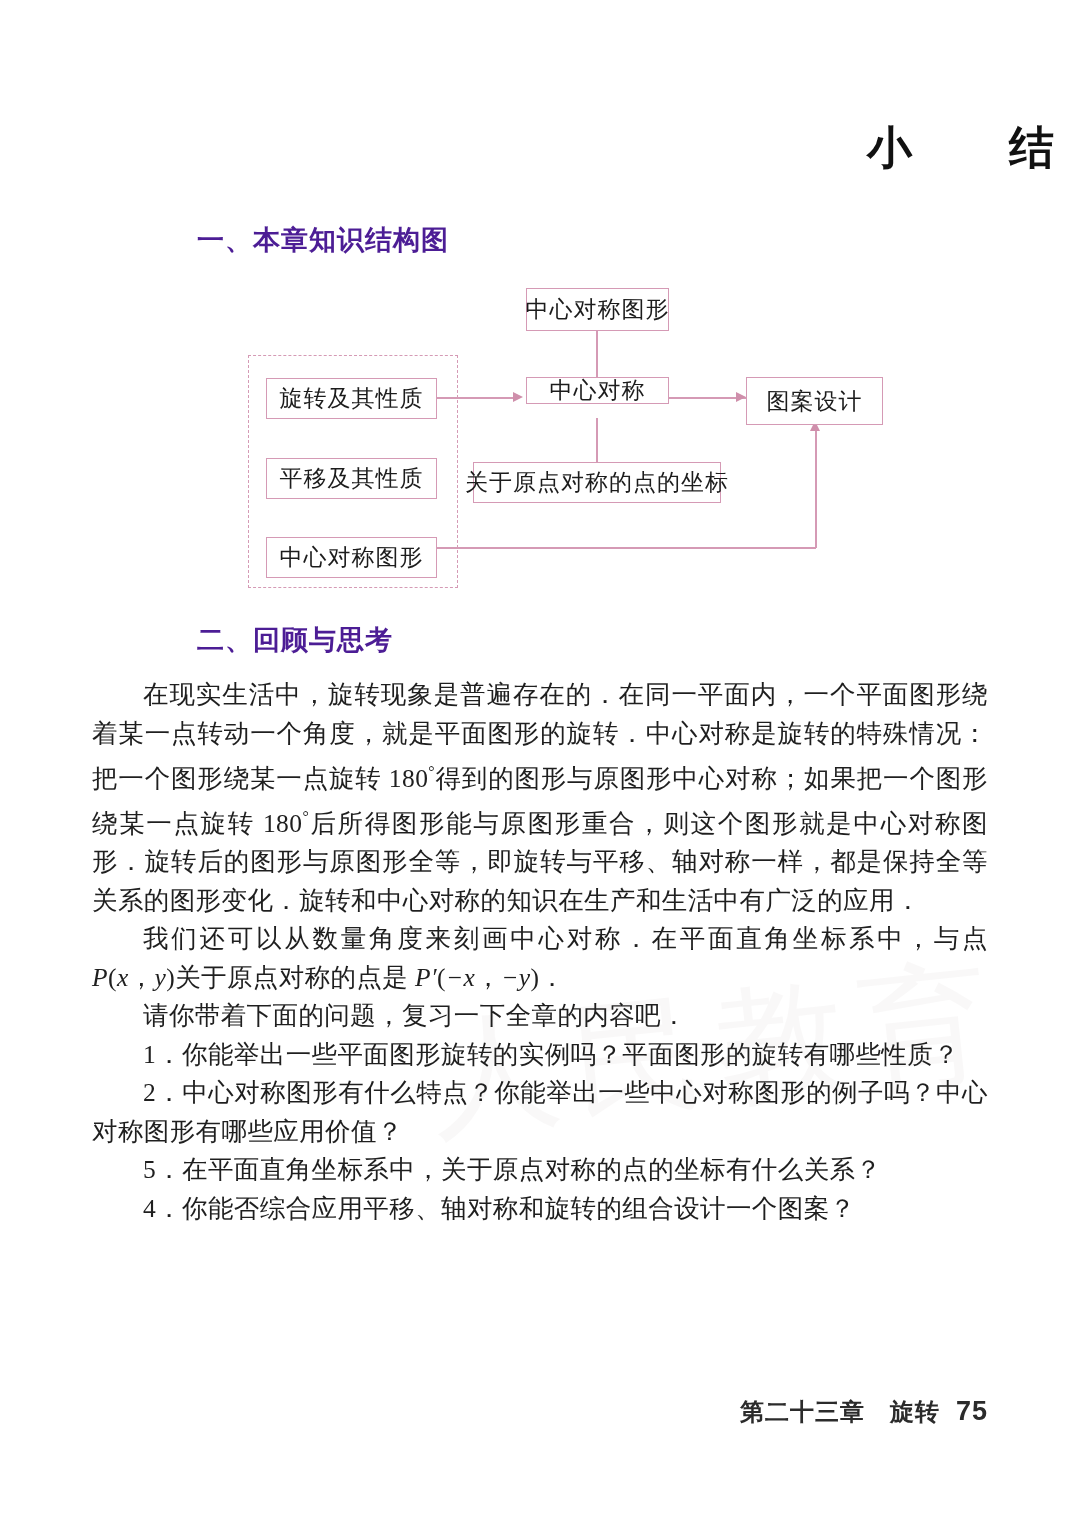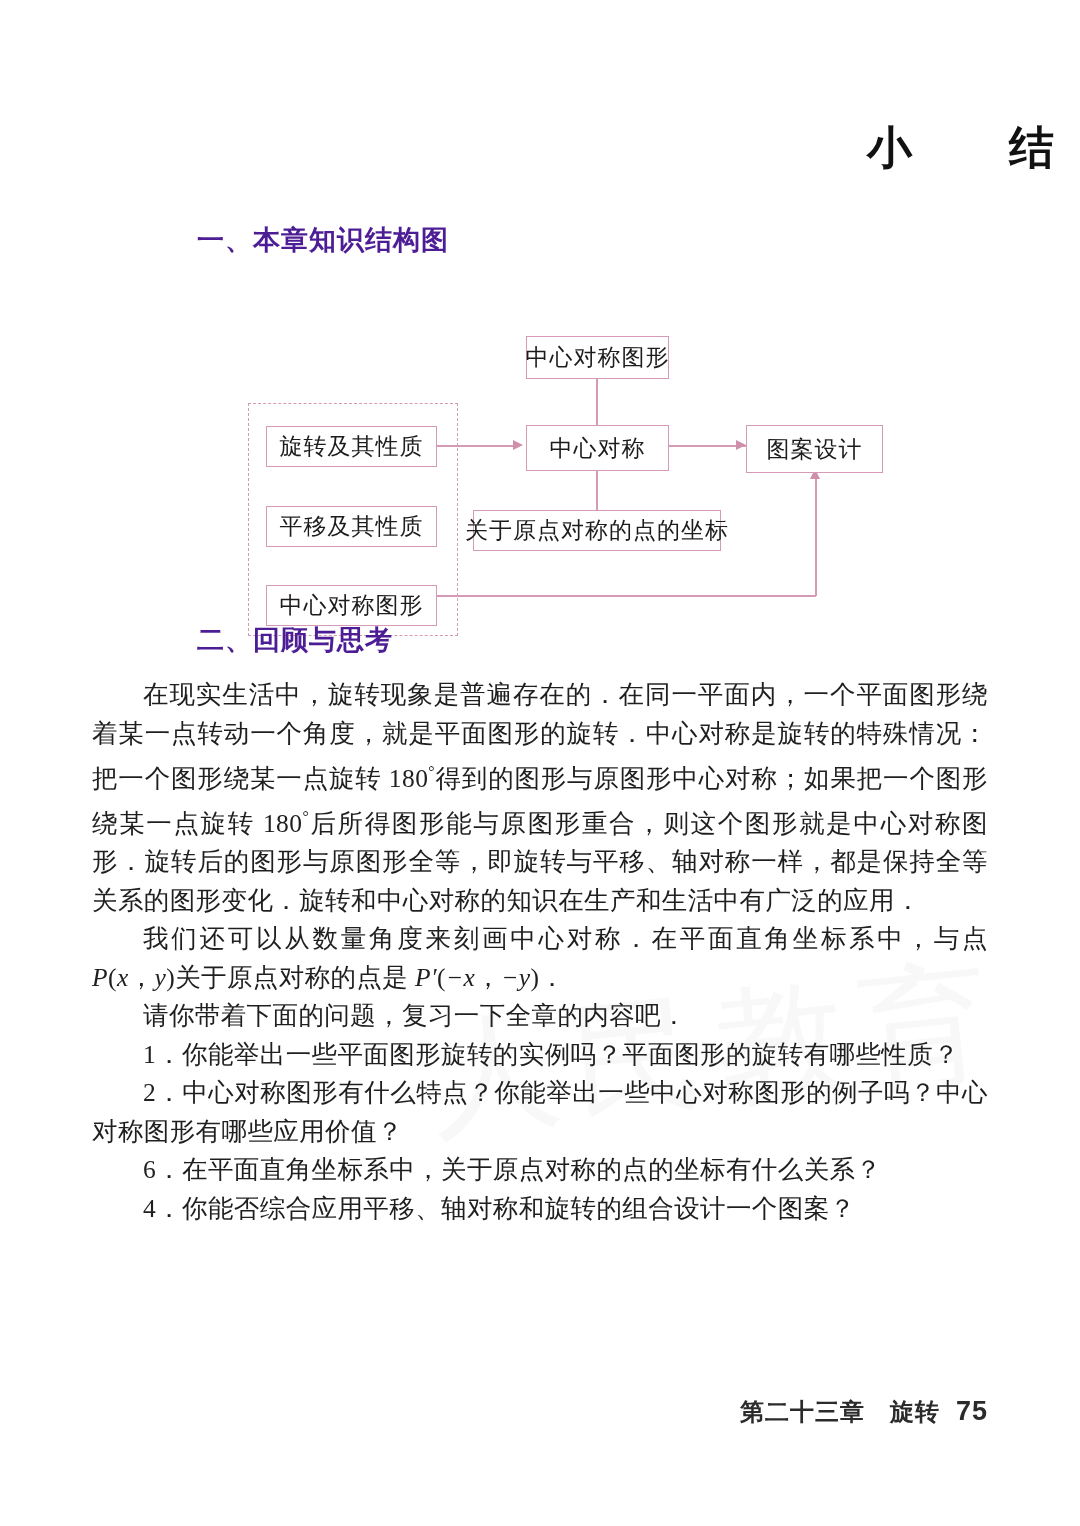--- a/index.html
+++ b/index.html
@@ -62,21 +62,20 @@
   #sec2 { top: 622px; }
 
   
   .flow {
     position: absolute;
     left: 0;
     top: 0;
     width: 1080px;
     height: 620px;
     pointer-events: none;
-    margin-top: 48px;
   }
   .fbox {
     position: absolute;
     box-sizing: border-box;
     border: 1.6px solid #d59ab5;
     background: #ffffff;
     display: flex;
     align-items: center;
     justify-content: center;
     font-family: "Liberation Serif", "DejaVu Serif", serif;
@@ -184,21 +183,21 @@
   <div class="arrow-u" style="left:810px; top:421px;"></div>
 
   <div class="fbox" style="left:526px; top:288px; width:143px; height:43px;">
     <span>中心对称图形</span>
   </div>
 
   <div class="fbox" style="left:266px; top:378px; width:171px; height:41px;">
     <span>旋转及其性质</span>
   </div>
 
-  <div class="fbox" style="left:526px; top:377px; width:143px; height:46px;">
+  <div class="fbox" style="left:526px; top:377px; width:143px; height:27px;">
     <span>中心对称</span>
   </div>
 
   <div class="fbox" style="left:746px; top:377px; width:137px; height:48px;">
     <span>图案设计</span>
   </div>
 
   <div class="fbox" style="left:266px; top:458px; width:171px; height:41px;">
     <span>平移及其性质</span>
   </div>
@@ -217,19 +216,19 @@
 <div class="body-text" style="top:676px;">
 
   <p class="para"><span>在现实生活中，旋转现象是普遍存在的．在同一平面内，一个平面图形绕着某一点转动一个角度，就是平面图形的旋转．中心对称是旋转的特殊情况：把一个图形绕某一点旋转 180</span><sup class="deg">°</sup><span>得到的图形与原图形中心对称；如果把一个图形绕某一点旋转 180</span><sup class="deg">°</sup><span>后所得图形能与原图形重合，则这个图形就是中心对称图形．旋转后的图形与原图形全等，即旋转与平移、轴对称一样，都是保持全等关系的图形变化．旋转和中心对称的知识在生产和生活中有广泛的应用．</span></p>
 
   <p class="para"><span>我们还可以从数量角度来刻画中心对称．在平面直角坐标系中，与点 </span><span class="mathv">P</span><span class="mathupr">(</span><span class="mathv">x</span><span class="mathupr">，</span><span class="mathv">y</span><span class="mathupr">)</span><span>关于原点对称的点是 </span><span class="mathv">P′</span><span class="mathupr">(</span><span class="mathv">−x</span><span class="mathupr">，</span><span class="mathv">−y</span><span class="mathupr">)</span><span>．</span></p>
 
   <p class="para">请你带着下面的问题，复习一下全章的内容吧．</p>
 
   <p class="qitem">1．你能举出一些平面图形旋转的实例吗？平面图形的旋转有哪些性质？</p>
   <p class="qitem">2．中心对称图形有什么特点？你能举出一些中心对称图形的例子吗？中心对称图形有哪些应用价值？</p>
-  <p class="qitem">6．在平面直角坐标系中，关于原点对称的点的坐标有什么关系？</p>
+  <p class="qitem">5．在平面直角坐标系中，关于原点对称的点的坐标有什么关系？</p>
   <p class="qitem">4．你能否综合应用平移、轴对称和旋转的组合设计一个图案？</p>
 </div>
 
 <div class="footer">
   <span>第二十三章　旋转</span><span class="pg">75</span>
 </div>
 
 </body></html>

